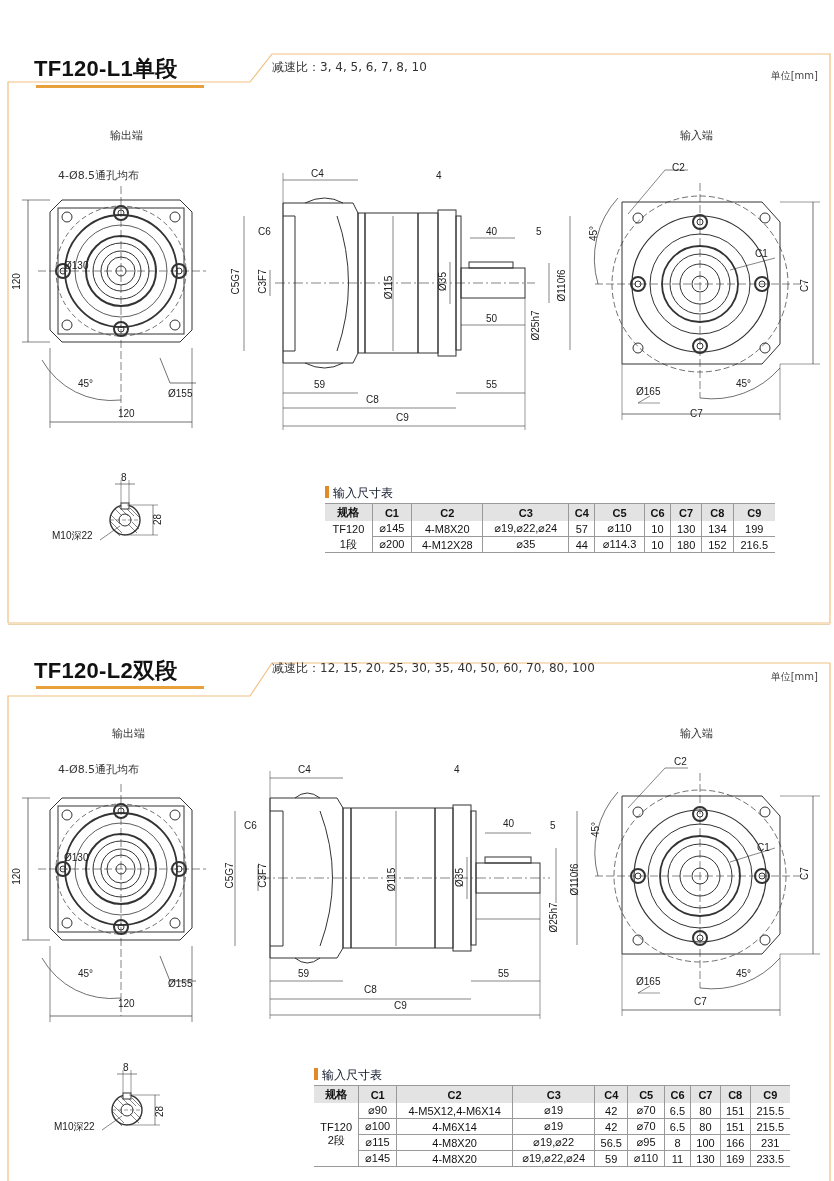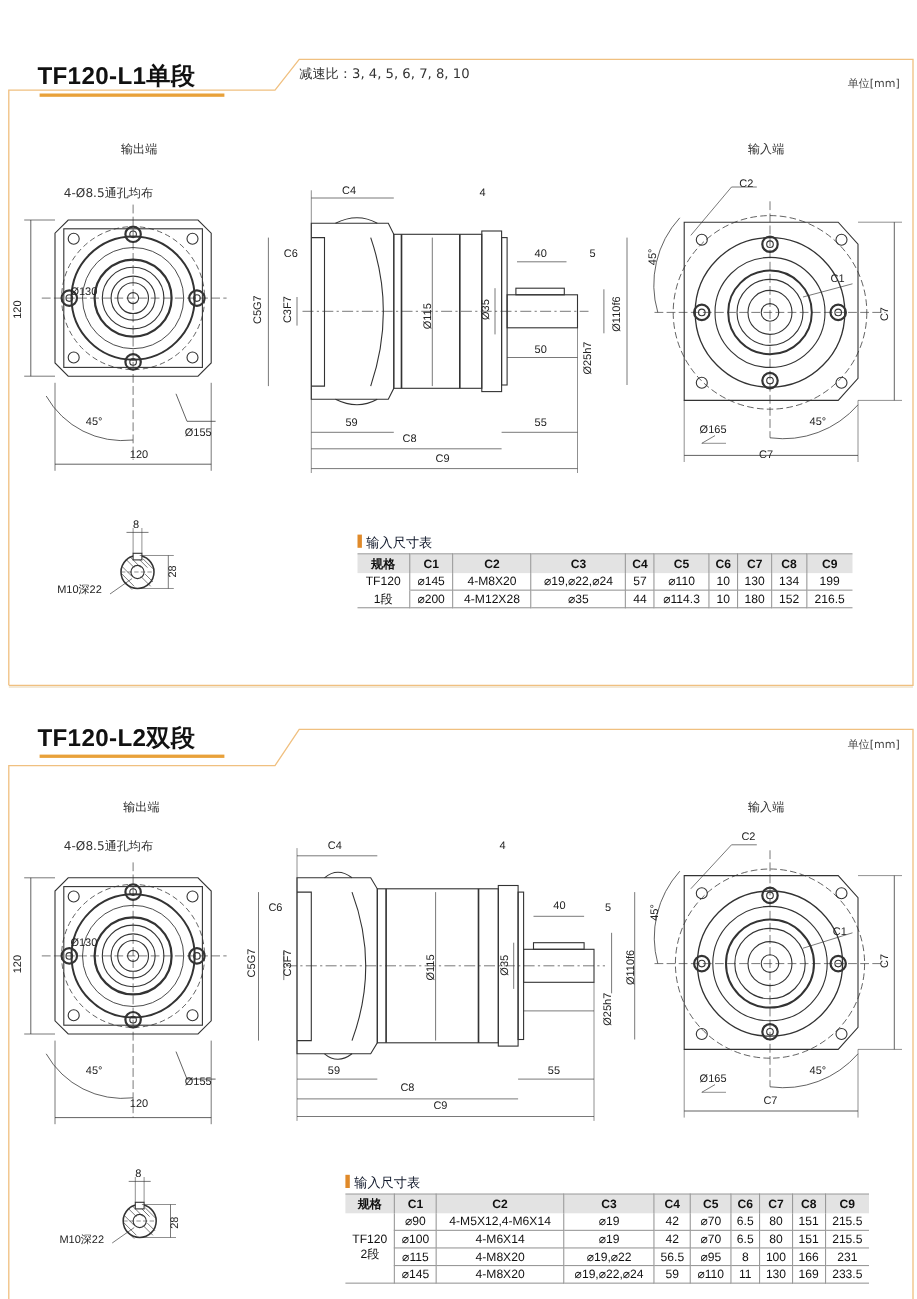--- a/index.html
+++ b/index.html
@@ -243,20 +243,21 @@
   </table>
 </div>
 
 <div class="section" style="top:600px;height:581px;">
   <svg width="834" height="581" style="left:0;top:0;">
     <polyline points="8,572 8,48 250,48 272,15 830,15 830,572 8,572" fill="none" stroke="#f0c080" stroke-width="1.2"></polyline>
     <line x1="8" y1="573.5" x2="830" y2="573.5" stroke="#e8d4b0" stroke-width="1"></line>
   </svg>
   <div class="title" style="top:8px;">TF120-L2双段</div>
   <div class="title-underline" style="top:38px;"></div>
+  <div class="ratio" style="top:12px;"><span>减速比：</span><span>12, 15, 20, 25, 30, 35, 40, 50, 60, 70, 80, 100</span></div>
   <div class="unit" style="top:22px;">单位[mm]</div>
 
   <div class="lbl" style="left:112px;top:78px;">输出端</div>
   <div class="lbl" style="left:58px;top:114px;">4-Ø8.5通孔均布</div>
   <svg width="220" height="260" style="left:10px;top:128px;" viewBox="0 0 220 260">
     <g fill="none" stroke="#333" stroke-width="1">
       <polygon points="52,22 170,22 182,34 182,152 170,164 52,164 40,152 40,34"></polygon>
       <rect x="48" y="30" width="126" height="126"></rect>
       <circle cx="111" cy="93" r="65" stroke-dasharray="5,3" stroke-width="0.7"></circle>
       <circle cx="111" cy="93" r="56" stroke-width="1.8"></circle>

